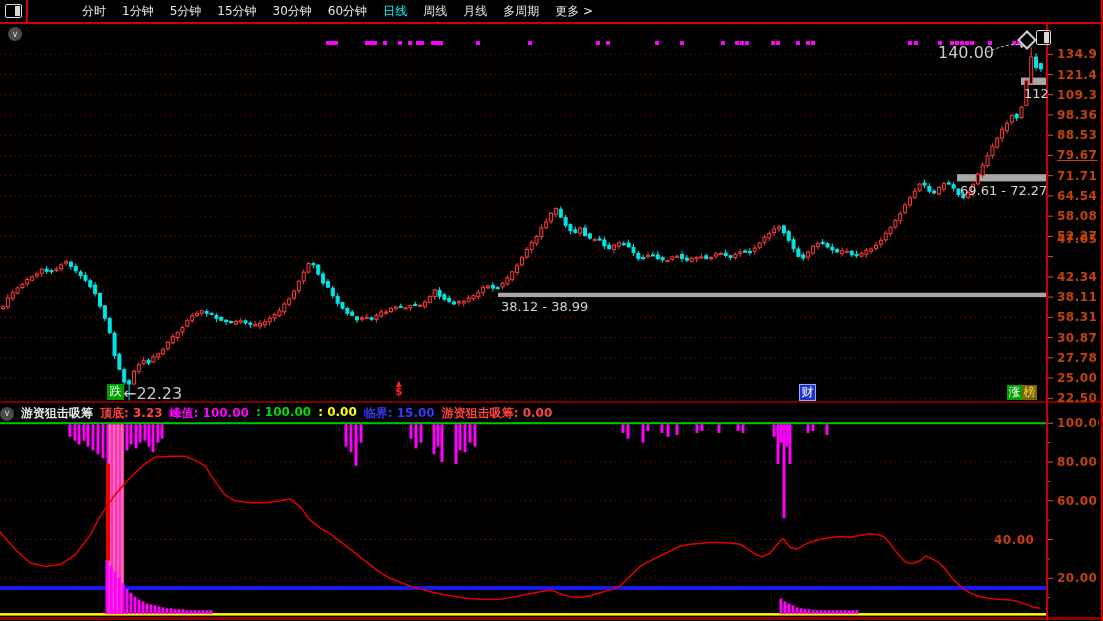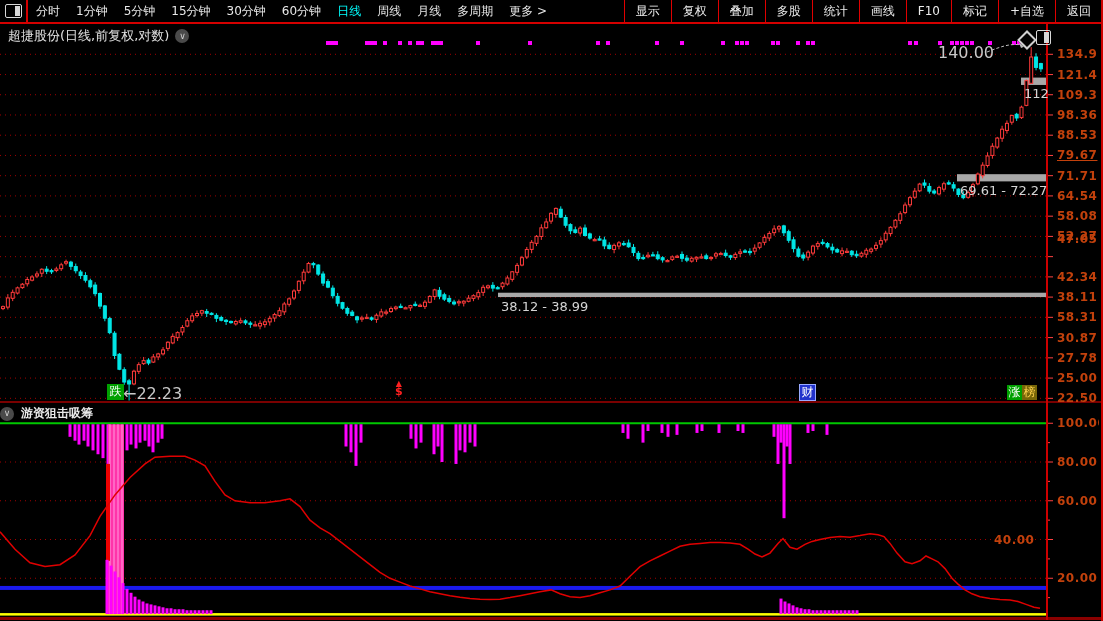--- a/index.html
+++ b/index.html
@@ -5,21 +5,21 @@
   html,body{margin:0;padding:0;background:#000;}
   .screen{position:relative;width:1103px;height:621px;background:#000;overflow:hidden;
           font-family:"DejaVu Sans","Liberation Sans",sans-serif;}
   
   .toolbar{position:absolute;left:0;top:0;width:1103px;height:22px;background:#000;
            border-bottom:2px solid #d40000;display:flex;align-items:center;}
   .tb-iconbox{width:26px;height:22px;display:flex;align-items:center;justify-content:center;
               border-right:2px solid #d40000;flex:0 0 auto;}
   .pane-ico{position:relative;width:15px;height:12px;border:1px solid #d8d8d8;border-radius:2px;background:#000;}
   .pane-ico i{position:absolute;right:1px;top:1px;bottom:1px;width:5px;background:#d8d8d8;}
-  .tb-left{display:flex;align-items:center;height:22px;flex:0 0 auto;}
+  .tb-left{display:flex;align-items:center;height:22px;flex:0 0 auto;padding-left:46px;}
   .tb-left span{color:#e8e8e8;font-size:12px;padding:0 8px;line-height:22px;cursor:default;white-space:nowrap;}
   .tb-left span.active{color:#00ffff;}
   .tb-spacer{flex:1 1 auto;}
   .tb-right{display:flex;align-items:center;height:22px;flex:0 0 auto;}
   .tb-right span{color:#ececec;font-size:12px;line-height:22px;padding:0 11px;
                  border-left:1px solid #e00000;white-space:nowrap;}
   .tb-right span:last-child{border-right:1px solid #e00000;}
   
   .titlebar{position:absolute;left:8px;top:27px;display:flex;align-items:center;gap:6px;z-index:30;}
   .titlebar .ttl{color:#e0e0e0;font-size:13px;}
@@ -56,36 +56,23 @@
         <span>15分钟</span>
         <span>30分钟</span>
         <span>60分钟</span>
         <span class="active">日线</span>
         <span>周线</span>
         <span>月线</span>
         <span>多周期</span>
         <span>更多 &gt;</span>
       </div>
     <div class="tb-spacer"></div>
-    <div class="tb-right" id="tb-right">
-        <span>显示</span>
-        <span>复权</span>
-        <span>叠加</span>
-        <span>多股</span>
-        <span>统计</span>
-        <span>画线</span>
-        <span>F10</span>
-        <span>标记</span>
-        <span>+自选</span>
-        <span>返回</span>
-      </div>
   </div>
 
   <div class="titlebar">
-    <span class="ttl">超捷股份(日线,前复权,对数)</span>
     <span class="chev">∨</span>
   </div>
 
   <svg id="chart-svg" width="1103" height="621">
       <g>
         <line x1="0" y1="54.3" x2="1047" y2="54.3" stroke="#a00000" stroke-width="1" stroke-dasharray="1 4"></line>
         <line x1="0" y1="74.55410768119714" x2="1047" y2="74.55410768119714" stroke="#a00000" stroke-width="1" stroke-dasharray="1 4"></line>
         <line x1="0" y1="94.72208375551622" x2="1047" y2="94.72208375551622" stroke="#a00000" stroke-width="1" stroke-dasharray="1 4"></line>
         <line x1="0" y1="114.97989740025326" x2="1047" y2="114.97989740025326" stroke="#a00000" stroke-width="1" stroke-dasharray="1 4"></line>
         <line x1="0" y1="135.20516434705195" x2="1047" y2="135.20516434705195" stroke="#a00000" stroke-width="1" stroke-dasharray="1 4"></line>
@@ -780,14 +767,22 @@
       <div class="abs axis-label clip-lab" style="left: 1057px; top: 416.25px; width: 42px;">100.00</div>
       <div class="abs axis-label clip-lab" style="left: 1057px; top: 455px; width: 42px;">80.00</div>
       <div class="abs axis-label clip-lab" style="left: 1057px; top: 493.75px; width: 42px;">60.00</div>
       <div class="abs axis-label clip-lab" style="left: 994px; top: 532.5px; width: 42px;">40.00</div>
       <div class="abs axis-label clip-lab" style="left: 1057px; top: 571.25px; width: 42px;">20.00</div>
     </div>
 
   <div class="ind-header">
     <span class="chev">∨</span>
     <span class="name">游资狙击吸筹</span>
+    <span id="ind-params" style="display:flex;gap:7px;">
+        <span class="seg" style="color: rgb(255, 66, 66);">顶底: 3.23</span>
+        <span class="seg" style="color: rgb(255, 0, 255);">峰值: 100.00</span>
+        <span class="seg" style="color: rgb(0, 221, 0);">: 100.00</span>
+        <span class="seg" style="color: rgb(255, 255, 0);">: 0.00</span>
+        <span class="seg" style="color: rgb(58, 58, 255);">临界: 15.00</span>
+        <span class="seg" style="color: rgb(255, 66, 66);">游资狙击吸筹: 0.00</span>
+      </span>
   </div>
 </div>
 
 </body></html>

